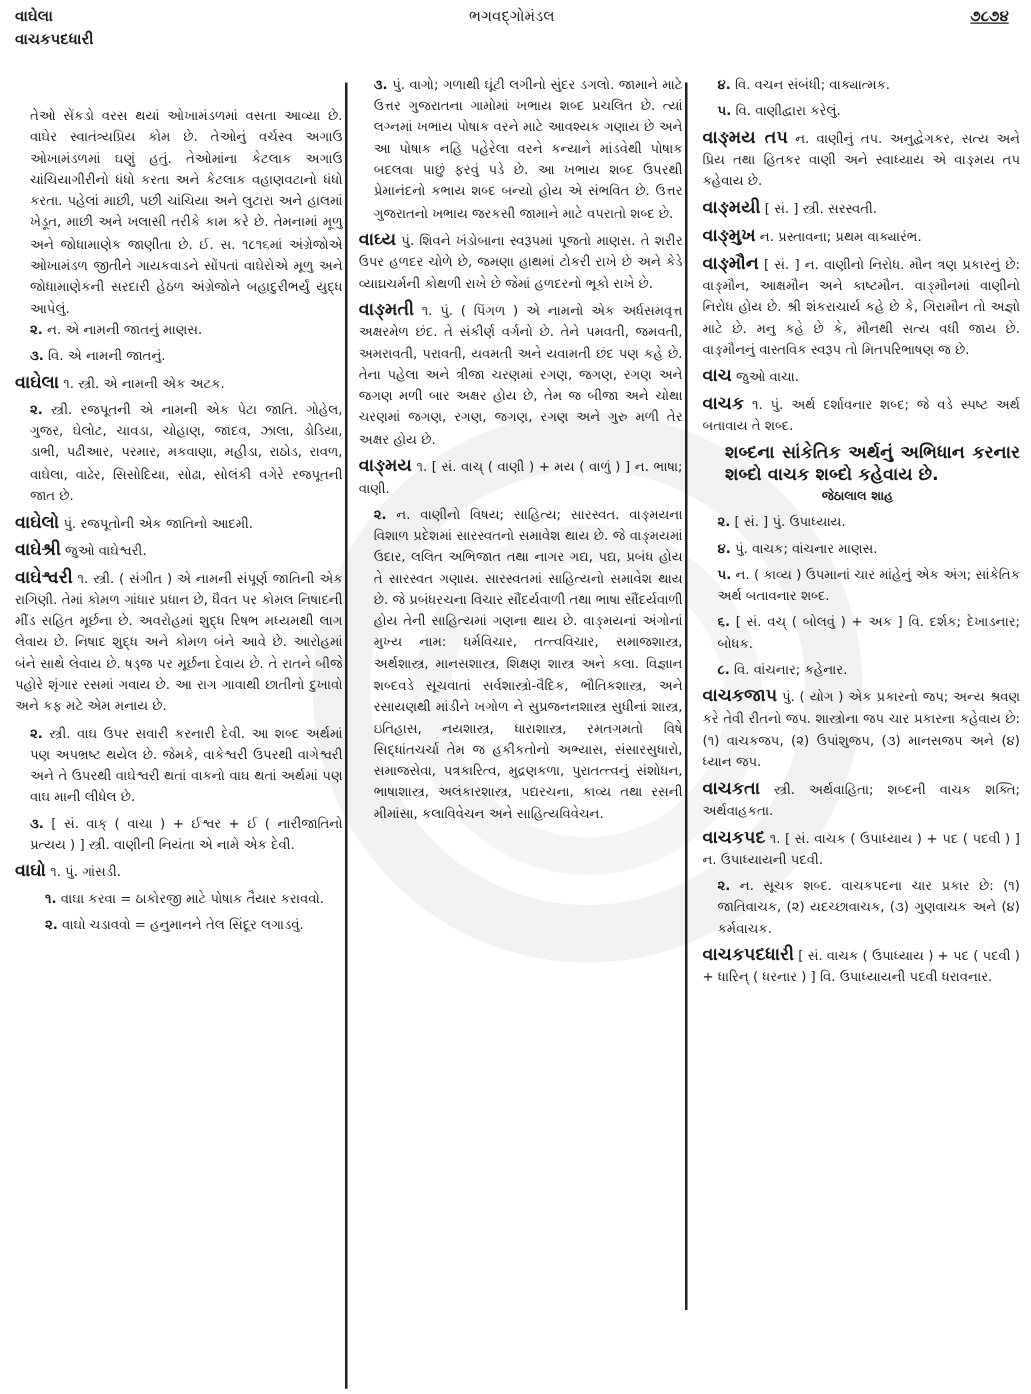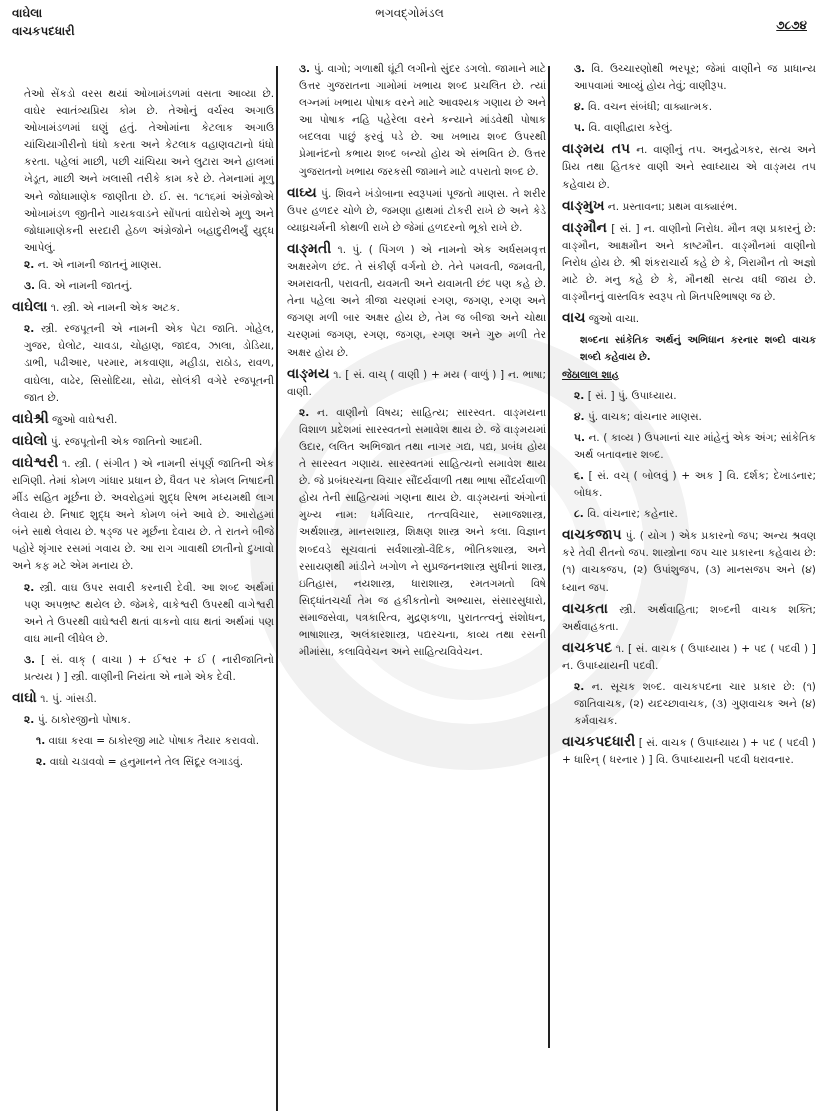--- a/index.html
+++ b/index.html
@@ -16,41 +16,41 @@
       position: absolute; left: 330px; top: 420px; width: 280px; height: 280px;
       border-radius: 50%; border: 30px solid #f4f4f4; box-sizing: border-box;
       pointer-events: none;
     }
     .header {
       position: absolute; top: 6px; left: 12px; right: 18px; height: 18px;
       font-size: 12px; font-weight: bold;
     }
     .header .left { position: absolute; left: 0; top: 0; }
     .header .center { position: absolute; left: 0; right: 0; text-align: center; top: 0; font-weight: normal; }
-    .header .right { position: absolute; right: 0; top: 12px; text-decoration: underline; }
+    .header .right { position: absolute; right: 0; top: 0; text-decoration: underline; }
     .header .sub { position: absolute; left: 0; top: 18px; font-size: 12px; font-weight: bold; }
     .col {
       position: absolute; top: 60px; font-size: 10.6px; line-height: 17.1px;
       text-align: justify;
     }
     .col1 { left: 12px; width: 262px; top: 48px; margin-top: 37px; }
     .col2 { left: 287px; width: 259px; }
     .col3 { left: 562px; width: 254px; }
     .rule {
       position: absolute; width: 1.5px; background: #222;
     }
     .rule1 { left: 276px; top: 66px; height: 1045px; }
     .rule2 { left: 548px; top: 66px; height: 982px; }
     .entry { margin: 0 0 4px 0; }
     .hw { font-weight: bold; font-size: 14px; }
     .sense { padding-left: 12px; margin: 0 0 4px 0; }
     .cont { padding-left: 12px; }
     .num { font-weight: bold; }
-    .quote { font-weight: bold; padding-left: 18px; font-size: 10px; }
-    .author { text-align: left; font-weight: bold; font-size: 10.2px; padding-right: 6px; margin-bottom: 4px; text-decoration: underline; }
+    .quote { font-weight: bold; padding-left: 18px; font-size: 14px; }
+    .author { text-align: center; font-weight: bold; font-size: 10.2px; padding-right: 6px; margin-bottom: 4px; }
     .idiom { padding-left: 24px; }
   </style>
 </head>
 <body>
 
 <div class="watermark"></div>
 <div class="watermark2"></div>
 
 <div class="header">
   <span class="left">વાઘેલા</span>
@@ -61,45 +61,45 @@
 
 <div class="rule rule1"></div>
 <div class="rule rule2"></div>
 
 <div class="col col1">
     <div class="cont">તેઓ સેંકડો વરસ થયાં ઓખામંડળમાં વસતા આવ્યા છે. વાઘેર સ્વાતંત્ર્યપ્રિય કોમ છે. તેઓનું વર્ચસ્વ અગાઉ ઓખામંડળમાં ઘણું હતું. તેઓમાંના કેટલાક અગાઉ ચાંચિયાગીરીનો ધંધો કરતા અને કેટલાક વહાણવટાનો ધંધો કરતા. પહેલાં માછી, પછી ચાંચિયા અને લુટારા અને હાલમાં ખેડૂત, માછી અને ખલાસી તરીકે કામ કરે છે. તેમનામાં મૂળુ અને જોધામાણેક જાણીતા છે. ઈ. સ. ૧૮૧૬માં અંગ્રેજોએ ઓખામંડળ જીતીને ગાયકવાડને સોંપતાં વાઘેરોએ મૂળુ અને જોધામાણેકની સરદારી હેઠળ અંગ્રેજોને બહાદુરીભર્યું યુદ્ધ આપેલું.</div>
     <div class="sense"><span class="num">૨.</span> <span>ન. એ નામની જાતનું માણસ.</span></div>
     <div class="sense"><span class="num">૩.</span> <span>વિ. એ નામની જાતનું.</span></div>
     <div class="entry"><span class="hw">વાઘેલા</span> <span>૧. સ્ત્રી. એ નામની એક અટક.</span></div>
     <div class="sense"><span class="num">૨.</span> <span>સ્ત્રી. રજપૂતની એ નામની એક પેટા જાતિ. ગોહેલ, ગુજર, ઘેલોટ, ચાવડા, ચોહાણ, જાદવ, ઝાલા, ડોડિયા, ડાભી, પઢીઆર, પરમાર, મકવાણા, મહીડા, રાઠોડ, રાવળ, વાઘેલા, વાઢેર, સિસોદિયા, સોઢા, સોલંકી વગેરે રજપૂતની જાત છે.</span></div>
+    <div class="entry"><span class="hw">વાઘેલો</span> <span>પું. રજપૂતોની એક જાતિનો આદમી.</span></div>
     <div class="entry"><span class="hw">વાઘેશ્રી</span> <span>જુઓ વાઘેશ્વરી.</span></div>
-    <div class="entry"><span class="hw">વાઘેલો</span> <span>પું. રજપૂતોની એક જાતિનો આદમી.</span></div>
     <div class="entry"><span class="hw">વાઘેશ્વરી</span> <span>૧. સ્ત્રી. ( સંગીત ) એ નામની સંપૂર્ણ જાતિની એક રાગિણી. તેમાં કોમળ ગાંધાર પ્રધાન છે, ધૈવત પર કોમલ નિષાદની મીંડ સહિત મૂર્છના છે. અવરોહમાં શુદ્ધ રિષભ મધ્યમથી લાગ લેવાય છે. નિષાદ શુદ્ધ અને કોમળ બંને આવે છે. આરોહમાં બંને સાથે લેવાય છે. ષડ્જ પર મૂર્છના દેવાય છે. તે રાતને બીજે પહોરે શૃંગાર રસમાં ગવાય છે. આ રાગ ગાવાથી છાતીનો દુખાવો અને કફ મટે એમ મનાય છે.</span></div>
     <div class="sense"><span class="num">૨.</span> <span>સ્ત્રી. વાઘ ઉપર સવારી કરનારી દેવી. આ શબ્દ અર્થમાં પણ અપભ્રષ્ટ થયેલ છે. જેમકે, વાકેશ્વરી ઉપરથી વાગેશ્વરી અને તે ઉપરથી વાઘેશ્વરી થતાં વાકનો વાઘ થતાં અર્થમાં પણ વાઘ માની લીધેલ છે.</span></div>
     <div class="sense"><span class="num">૩.</span> <span>[ સં. વાક્ ( વાચા ) + ઈશ્વર + ઈ ( નારીજાતિનો પ્રત્યય ) ] સ્ત્રી. વાણીની નિયંતા એ નામે એક દેવી.</span></div>
     <div class="entry"><span class="hw">વાઘો</span> <span>૧. પું. ગાંસડી.</span></div>
-    <div class="sense"><span class="num">૨.</span> <span>પું. ઠાકોરજીનો પોષાક.</span></div>
     <div class="sense idiom"><span class="num">૧.</span> <span>વાઘા કરવા = ઠાકોરજી માટે પોષાક તૈયાર કરાવવો.</span></div>
     <div class="sense idiom"><span class="num">૨.</span> <span>વાઘો ચડાવવો = હનુમાનને તેલ સિંદૂર લગાડવું.</span></div>
   </div>
 <div class="col col2">
     <div class="sense"><span class="num">૩.</span> <span>પું. વાગો; ગળાથી ઘૂંટી લગીનો સુંદર ડગલો. જામાને માટે ઉત્તર ગુજરાતના ગામોમાં ખભાય શબ્દ પ્રચલિત છે. ત્યાં લગ્નમાં ખભાય પોષાક વરને માટે આવશ્યક ગણાય છે અને આ પોષાક નહિ પહેરેલા વરને કન્યાને માંડવેથી પોષાક બદલવા પાછું ફરવું પડે છે. આ ખભાય શબ્દ ઉપરથી પ્રેમાનંદનો કભાય શબ્દ બન્યો હોય એ સંભવિત છે. ઉત્તર ગુજરાતનો ખભાય જરકસી જામાને માટે વપરાતો શબ્દ છે.</span></div>
     <div class="entry"><span class="hw">વાઘ્ય</span> <span>પું. શિવને ખંડોબાના સ્વરૂપમાં પૂજતો માણસ. તે શરીર ઉપર હળદર ચોળે છે, જમણા હાથમાં ટોકરી રાખે છે અને કેડે વ્યાઘ્રચર્મની કોથળી રાખે છે જેમાં હળદરનો ભૂકો રાખે છે.</span></div>
     <div class="entry"><span class="hw">વાઙ્મતી</span> <span>૧. પું. ( પિંગળ ) એ નામનો એક અર્ધસમવૃત્ત અક્ષરમેળ છંદ. તે સંકીર્ણ વર્ગનો છે. તેને પમવતી, જમવતી, અમરાવતી, પરાવતી, યવમતી અને યવામતી છંદ પણ કહે છે. તેના પહેલા અને ત્રીજા ચરણમાં રગણ, જગણ, રગણ અને જગણ મળી બાર અક્ષર હોય છે, તેમ જ બીજા અને ચોથા ચરણમાં જગણ, રગણ, જગણ, રગણ અને ગુરુ મળી તેર અક્ષર હોય છે.</span></div>
     <div class="entry"><span class="hw">વાઙ્મય</span> <span>૧. [ સં. વાચ્ ( વાણી ) + મય ( વાળું ) ] ન. ભાષા; વાણી.</span></div>
     <div class="sense"><span class="num">૨.</span> <span>ન. વાણીનો વિષય; સાહિત્ય; સારસ્વત. વાઙ્મયના વિશાળ પ્રદેશમાં સારસ્વતનો સમાવેશ થાય છે. જે વાઙ્મયમાં ઉદાર, લલિત અભિજાત તથા નાગર ગદ્ય, પદ્ય, પ્રબંધ હોય તે સારસ્વત ગણાય. સારસ્વતમાં સાહિત્યનો સમાવેશ થાય છે. જે પ્રબંધરચના વિચાર સૌંદર્યવાળી તથા ભાષા સૌંદર્યવાળી હોય તેની સાહિત્યમાં ગણના થાય છે. વાઙ્મયનાં અંગોનાં મુખ્ય નામ: ધર્મવિચાર, તત્ત્વવિચાર, સમાજશાસ્ત્ર, અર્થશાસ્ત્ર, માનસશાસ્ત્ર, શિક્ષણ શાસ્ત્ર અને કલા. વિજ્ઞાન શબ્દવડે સૂચવાતાં સર્વશાસ્ત્રો-વૈદિક, ભૌતિકશાસ્ત્ર, અને રસાયણથી માંડીને ખગોળ ને સુપ્રજનનશાસ્ત્ર સુધીનાં શાસ્ત્ર, ઇતિહાસ, નયશાસ્ત્ર, ધારાશાસ્ત્ર, રમતગમતો વિષે સિદ્ધાંતચર્ચા તેમ જ હકીકતોનો અભ્યાસ, સંસારસુધારો, સમાજસેવા, પત્રકારિત્વ, મુદ્રણકળા, પુરાતત્ત્વનું સંશોધન, ભાષાશાસ્ત્ર, અલંકારશાસ્ત્ર, પદ્યરચના, કાવ્ય તથા રસની મીમાંસા, કલાવિવેચન અને સાહિત્યવિવેચન.</span></div>
   </div>
 <div class="col col3">
-    <div class="sense"><span class="num">૩.</span> <span>વિ. ઉચ્ચારણોથી ભરપૂર; જેમાં વાણીને જ પ્રાધાન્ય આપવામાં આવ્યું હોય તેવું; વાણીરૂપ.</span></div>
     <div class="sense"><span class="num">૪.</span> <span>વિ. વચન સંબંધી; વાક્યાત્મક.</span></div>
     <div class="sense"><span class="num">૫.</span> <span>વિ. વાણીદ્વારા કરેલું.</span></div>
     <div class="entry"><span class="hw">વાઙ્મય તપ</span> <span>ન. વાણીનું તપ. અનુદ્વેગકર, સત્ય અને પ્રિય તથા હિતકર વાણી અને સ્વાધ્યાય એ વાઙ્મય તપ કહેવાય છે.</span></div>
+    <div class="entry"><span class="hw">વાઙ્મયી</span> <span>[ સં. ] સ્ત્રી. સરસ્વતી.</span></div>
     <div class="entry"><span class="hw">વાઙ્મુખ</span> <span>ન. પ્રસ્તાવના; પ્રથમ વાક્યારંભ.</span></div>
     <div class="entry"><span class="hw">વાઙ્મૌન</span> <span>[ સં. ] ન. વાણીનો નિરોધ. મૌન ત્રણ પ્રકારનું છે: વાઙ્મૌન, આક્ષમૌન અને કાષ્ટમૌન. વાઙ્મૌનમાં વાણીનો નિરોધ હોય છે. શ્રી શંકરાચાર્ય કહે છે કે, ગિરામૌન તો અજ્ઞો માટે છે. મનુ કહે છે કે, મૌનથી સત્ય વધી જાય છે. વાઙ્મૌનનું વાસ્તવિક સ્વરૂપ તો મિતપરિભાષણ જ છે.</span></div>
     <div class="entry"><span class="hw">વાચ</span> <span>જુઓ વાચા.</span></div>
+    <div class="entry"><span class="hw">વાચક</span> <span>૧. પું. અર્થ દર્શાવનાર શબ્દ; જે વડે સ્પષ્ટ અર્થ બતાવાય તે શબ્દ.</span></div>
     <div class="quote">શબ્દના સાંકેતિક અર્થનું અભિધાન કરનાર શબ્દો વાચક શબ્દો કહેવાય છે.</div>
     <div class="author">જેઠાલાલ શાહ</div>
     <div class="sense"><span class="num">૨.</span> <span>[ સં. ] પું. ઉપાધ્યાય.</span></div>
     <div class="sense"><span class="num">૪.</span> <span>પું. વાચક; વાંચનાર માણસ.</span></div>
     <div class="sense"><span class="num">૫.</span> <span>ન. ( કાવ્ય ) ઉપમાનાં ચાર માંહેનું એક અંગ; સાંકેતિક અર્થ બતાવનાર શબ્દ.</span></div>
     <div class="sense"><span class="num">૬.</span> <span>[ સં. વચ્ ( બોલવું ) + અક ] વિ. દર્શક; દેખાડનાર; બોધક.</span></div>
     <div class="sense"><span class="num">૮.</span> <span>વિ. વાંચનાર; કહેનાર.</span></div>
     <div class="entry"><span class="hw">વાચકજાપ</span> <span>પું. ( યોગ ) એક પ્રકારનો જપ; અન્ય શ્રવણ કરે તેવી રીતનો જપ. શાસ્ત્રોના જપ ચાર પ્રકારના કહેવાય છે: (૧) વાચકજપ, (૨) ઉપાંશુજપ, (૩) માનસજપ અને (૪) ધ્યાન જપ.</span></div>
     <div class="entry"><span class="hw">વાચકતા</span> <span>સ્ત્રી. અર્થવાહિતા; શબ્દની વાચક શક્તિ; અર્થવાહકતા.</span></div>
     <div class="entry"><span class="hw">વાચકપદ</span> <span>૧. [ સં. વાચક ( ઉપાધ્યાય ) + પદ ( પદવી ) ] ન. ઉપાધ્યાયની પદવી.</span></div>

